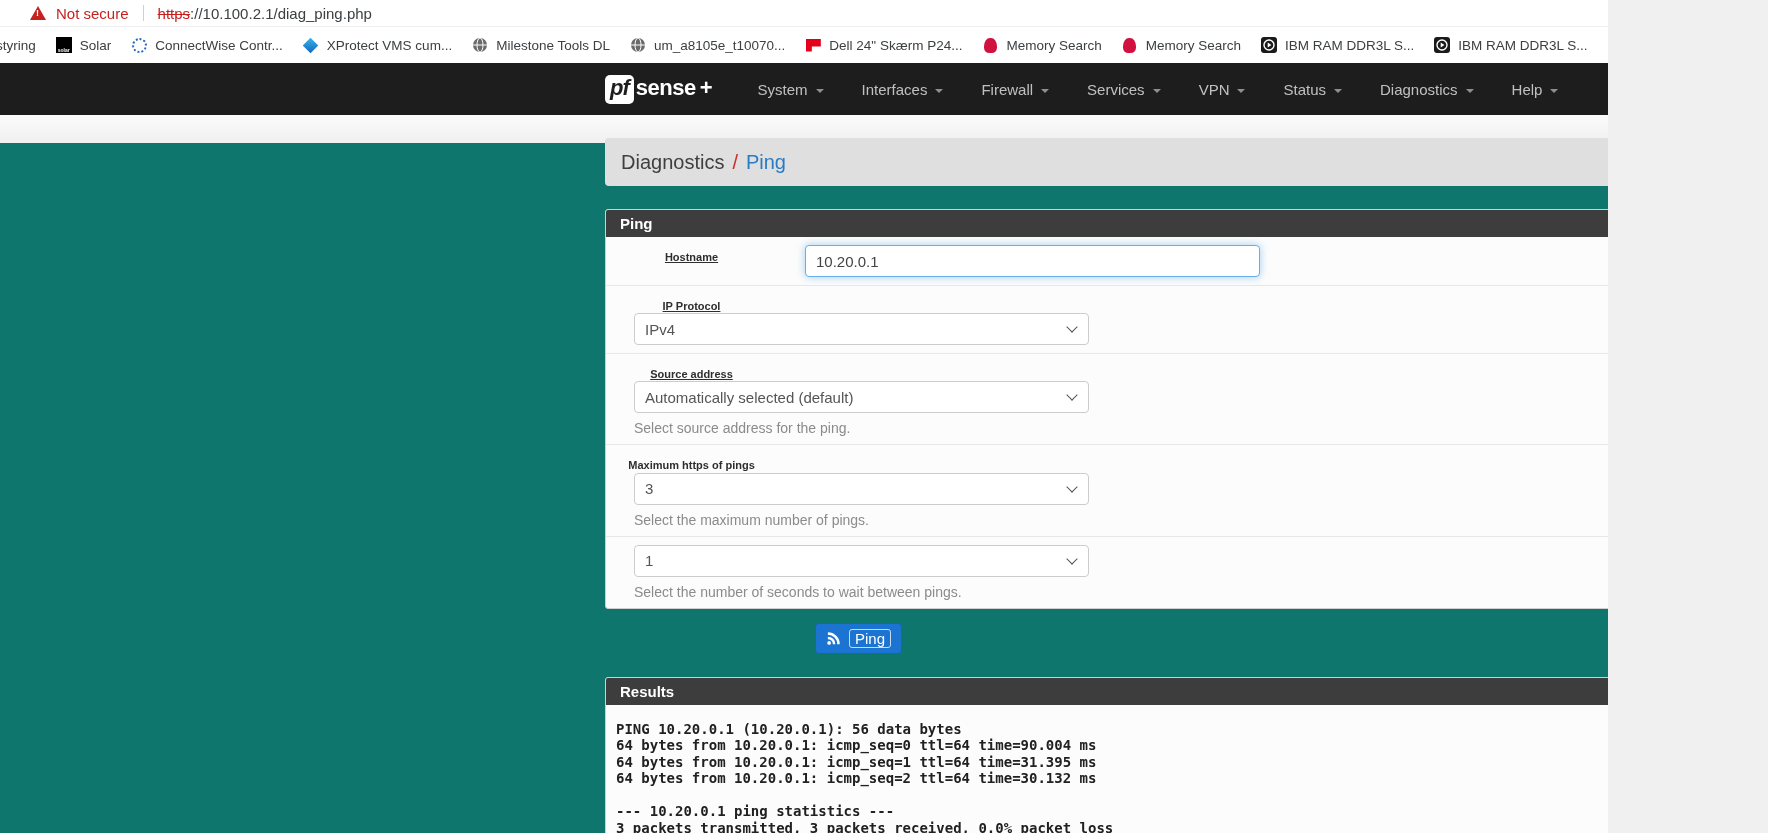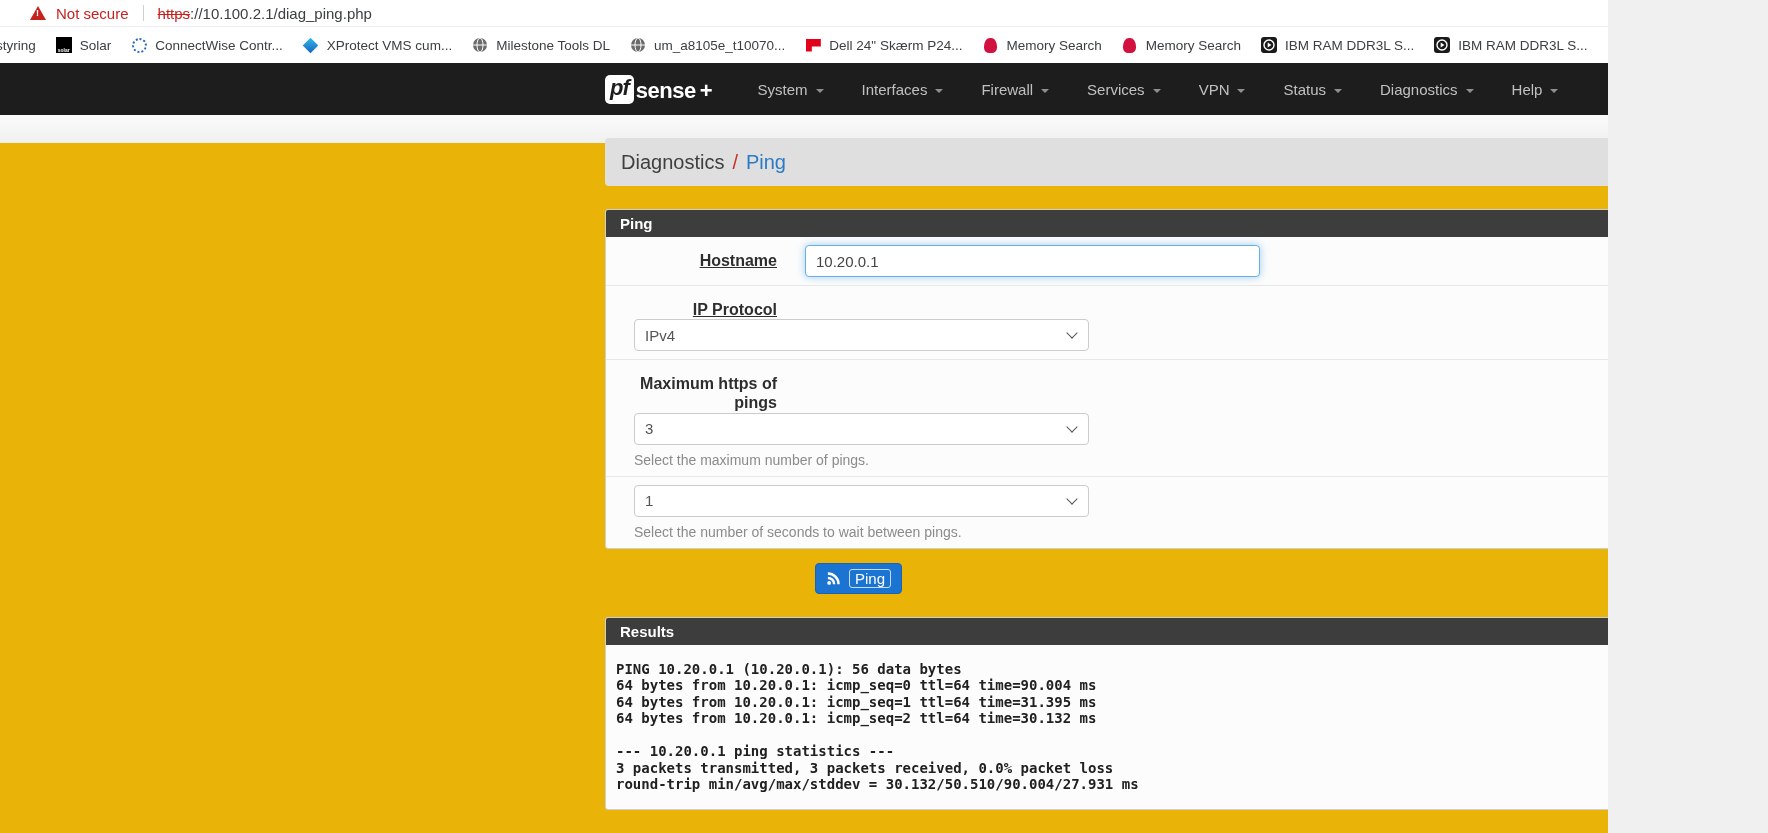--- a/index.html
+++ b/index.html
@@ -1,17 +1,17 @@
 <!DOCTYPE html>
 <html><head>
 <meta charset="utf-8">
 <style>
   html,body{margin:0;padding:0;}
   body{font-family:"Liberation Sans",sans-serif;background:#f0f0f0;}
-  .screen{position:relative;width:1608px;height:833px;background:#eab308;overflow:hidden;}
+  .screen{position:relative;width:1608px;height:833px;background:#0f766e;overflow:hidden;}
 
   
   .addr-row{height:26px;background:#fff;display:flex;align-items:center;padding-left:30px;gap:10px;}
   .warn-tri{width:0;height:0;border-left:8px solid transparent;border-right:8px solid transparent;border-bottom:14px solid #c5221f;position:relative;}
   .warn-tri::after{content:"!";position:absolute;left:-2px;top:2px;color:#fff;font-size:9px;font-weight:bold;}
   .not-secure{color:#c5221f;font-size:15px;}
   .addr-div{width:1px;height:16px;background:#d0d0d0;margin:0 4px;}
   .url{font-size:15px;color:#3c4043;}
   .url .https{color:#c5221f;text-decoration:line-through;}
 
@@ -21,21 +21,21 @@
   .fav{width:16px;height:16px;flex-shrink:0;display:flex;align-items:center;justify-content:center;}
   .fav-solar{background:#000;color:#fff;font-size:5px;display:flex;align-items:flex-end;justify-content:center;font-weight:bold;}
   .fav-cw{width:11px;height:11px;border:2.5px dotted #2567c2;border-radius:50%;}
   .fav-diamond{width:11px;height:11px;transform:rotate(45deg);background:linear-gradient(135deg,#35b6e8,#1565c0);}
   .fav-flag{width:15px;height:13px;background:#e2001a;clip-path:polygon(0 0,100% 0,100% 62%,40% 62%,40% 100%,0 100%);}
   .fav-king{width:13px;height:15px;background:#d11241;border-radius:45% 45% 40% 40%/55% 55% 35% 35%;}
 
   
   .navbar{height:53px;background:#1d1d1d;}
   .nav-inner{margin-left:605px;width:1139px;height:100%;display:flex;align-items:center;}
-  .logo{display:flex;align-items:flex-end;margin-right:26px;cursor:pointer;}
+  .logo{display:flex;align-items:flex-start;margin-right:26px;cursor:pointer;}
   .logo-pf{background:#fff;color:#1d1d1d;font-weight:bold;font-style:italic;font-size:22px;padding:0px 5px 3px;border-radius:5px;letter-spacing:-1px;}
   .logo-sense{color:#fff;font-weight:bold;font-size:22px;margin-left:2px;letter-spacing:-0.5px;}
   .logo-plus{color:#fff;font-weight:bold;font-size:22px;margin-left:4px;}
   .nav-menu{display:flex;height:100%;}
   .nav-item{color:#c0c0c0;font-size:15px;padding:16px 19px;display:flex;align-items:center;gap:8px;cursor:pointer;}
   .caret{width:0;height:0;border-left:4.5px solid transparent;border-right:4.5px solid transparent;border-top:4.5px solid #8f8f8f;margin-top:2px;}
   .nav-right{margin-left:auto;display:flex;align-items:center;gap:28px;}
   .bell-wrap{display:flex;align-items:center;cursor:pointer;}
   .badge{width:19px;height:19px;border-radius:50%;background:#e8a0a5;color:#7d1a1f;font-size:12px;font-weight:bold;display:flex;align-items:center;justify-content:center;margin-left:-4px;margin-top:4px;}
   .logout{cursor:pointer;display:flex;align-items:center;}
@@ -46,21 +46,21 @@
   .breadcrumb{margin-top:22px;height:48px;background:#dfdfdf;border-radius:4px;display:flex;align-items:center;padding:0 16px;box-sizing:border-box;font-size:20px;}
   .bc-section{color:#3f3f3f;}
   .bc-sep{color:#c9302c;margin:0 8px;}
   .bc-page{color:#2a7bc4;cursor:pointer;}
   .bc-help{margin-left:auto;width:24px;height:24px;border-radius:50%;background:#c1272d;color:#fff;font-weight:bold;font-size:16px;display:flex;align-items:center;justify-content:center;cursor:pointer;}
 
   .panel{margin-top:23px;background:#fcfcfc;border:1px solid #cfcfcf;border-radius:3px;overflow:hidden;}
   .panel-header{background:#3d3d3d;color:#fff;font-weight:bold;font-size:15px;height:27px;display:flex;align-items:center;padding:0 14px;}
   .form-row{display:flex;padding:8px 0;}
   .form-row + .form-row{border-top:1px solid #e8e8e8;flex-direction:column;}
-  .row-label{width:171px;flex-shrink:0;text-align:right;font-weight:bold;font-size:16px;color:#2e2e2e;padding-top:6px;line-height:1.2;}
+  .row-label{width:171px;flex-shrink:0;text-align:center;font-weight:bold;font-size:11px;color:#2e2e2e;padding-top:6px;line-height:1.2;}
   .lbl-link{text-decoration:underline;cursor:pointer;}
   .row-field{margin-left:28px;width:455px;}
   .txt-input{width:100%;height:32px;box-sizing:border-box;border:1px solid #66afe9;border-radius:4px;box-shadow:0 0 8px rgba(102,175,233,.6);outline:none;font-size:15px;color:#444;padding:8px 10px;font-family:"Liberation Sans",sans-serif;}
   .sel-wrap{position:relative;border-radius:12px;}
   .sel{width:100%;height:32px;box-sizing:border-box;border:1px solid #ccc;border-radius:4px;background:#fff;font-size:15px;color:#555;padding:0 28px 0 10px;appearance:none;-webkit-appearance:none;-moz-appearance:none;font-family:"Liberation Sans",sans-serif;}
   .sel-wrap::after{content:"";position:absolute;right:13px;top:10px;width:7px;height:7px;border-right:1.8px solid #555;border-bottom:1.8px solid #555;transform:rotate(45deg);pointer-events:none;}
   .help-text{color:#8b8b8b;font-size:14px;margin-top:7px;}
 
   .btn-row{margin-top:14px;}
   .ping-btn{margin-left:210px;display:inline-flex;align-items:center;gap:8px;background:#1b74d1;border:1px solid #1663b8;border-radius:4px;color:#fff;font-size:15px;padding:5px 10px;cursor:pointer;font-family:"Liberation Sans",sans-serif;}
@@ -253,20 +253,29 @@
 
         <div class="form-row">
           <div class="row-label"><span class="lbl-link">IP Protocol</span></div>
           <div class="row-field">
             <div class="sel-wrap">
               <select class="sel"><option>IPv4</option></select>
             </div>
           </div>
         </div>
 
+        <div class="form-row">
+          <div class="row-label"><span class="lbl-link">Source address</span></div>
+          <div class="row-field">
+            <div class="sel-wrap">
+              <select class="sel"><option>Automatically selected (default)</option></select>
+            </div>
+            <div class="help-text">Select source address for the ping.</div>
+          </div>
+        </div>
 
         <div class="form-row">
           <div class="row-label"><span>Maximum https of pings</span></div>
           <div class="row-field">
             <div class="sel-wrap">
               <select class="sel"><option>3</option></select>
             </div>
             <div class="help-text">Select the maximum number of pings.</div>
           </div>
         </div>

